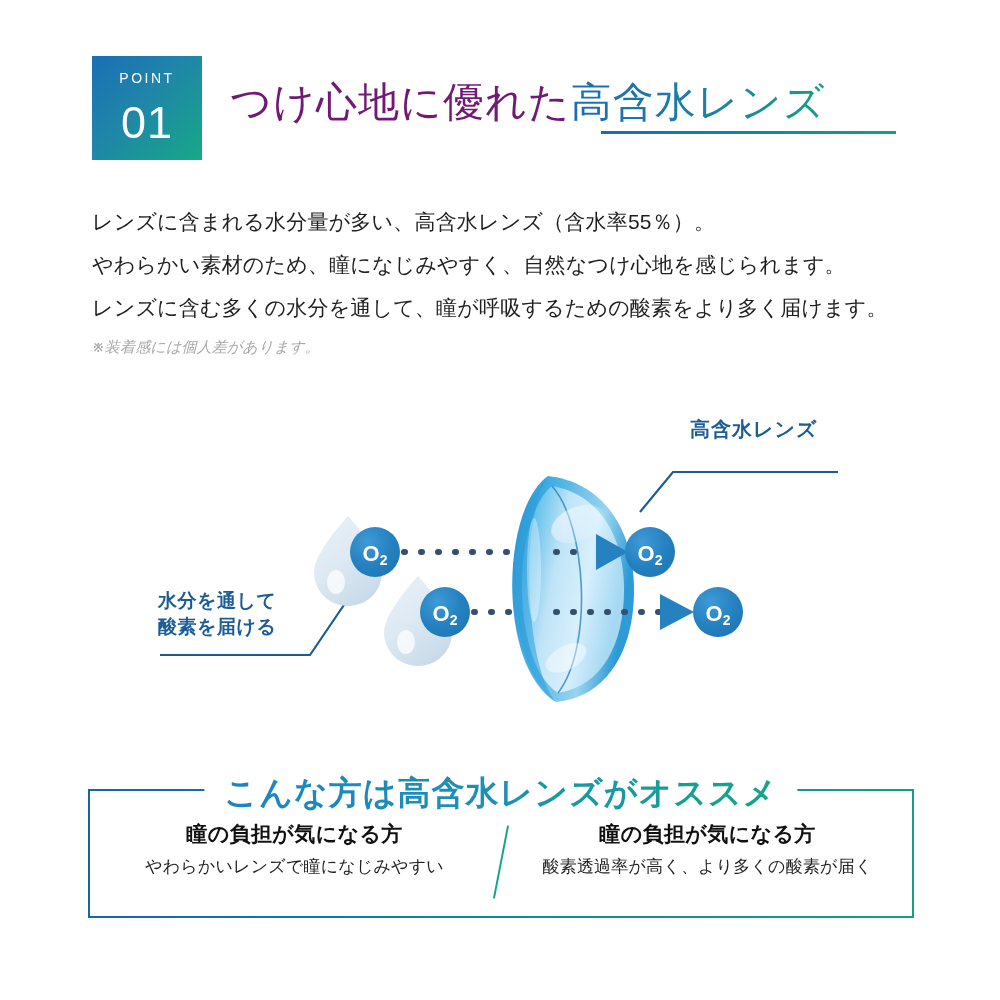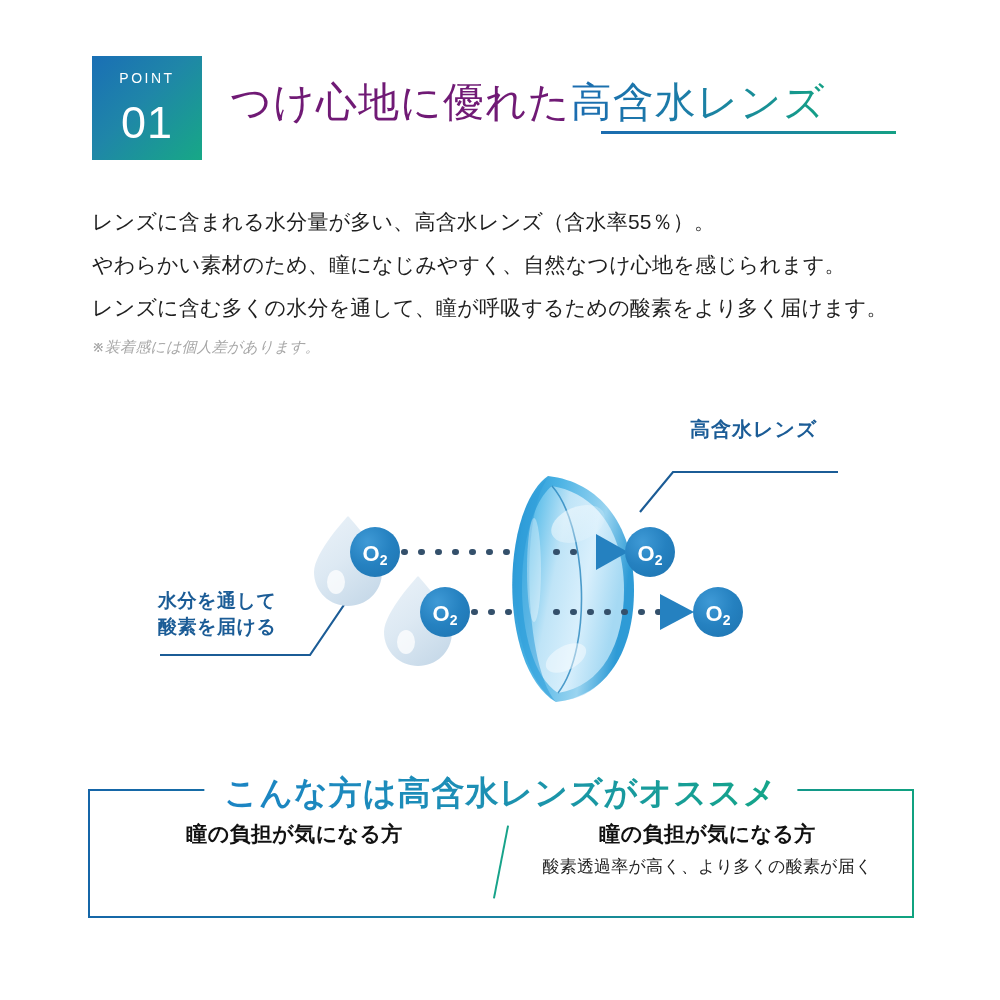--- a/index.html
+++ b/index.html
@@ -332,19 +332,20 @@
   <div class="reco-frame">
     <div class="reco-frame-inner"></div>
   </div>
   <div class="reco-heading">
     <span>こんな方は高含水レンズがオススメ</span>
   </div>
   <div class="reco-divider"></div>
   <div class="reco-cols">
     <div class="reco-col">
       <div class="ttl">瞳の負担が気になる方</div>
+      <div class="sub">やわらかいレンズで瞳になじみやすい</div>
     </div>
     <div class="reco-col">
       <div class="ttl">瞳の負担が気になる方</div>
       <div class="sub">酸素透過率が高く、より多くの酸素が届く</div>
     </div>
   </div>
 </div>
 
 </body></html>

